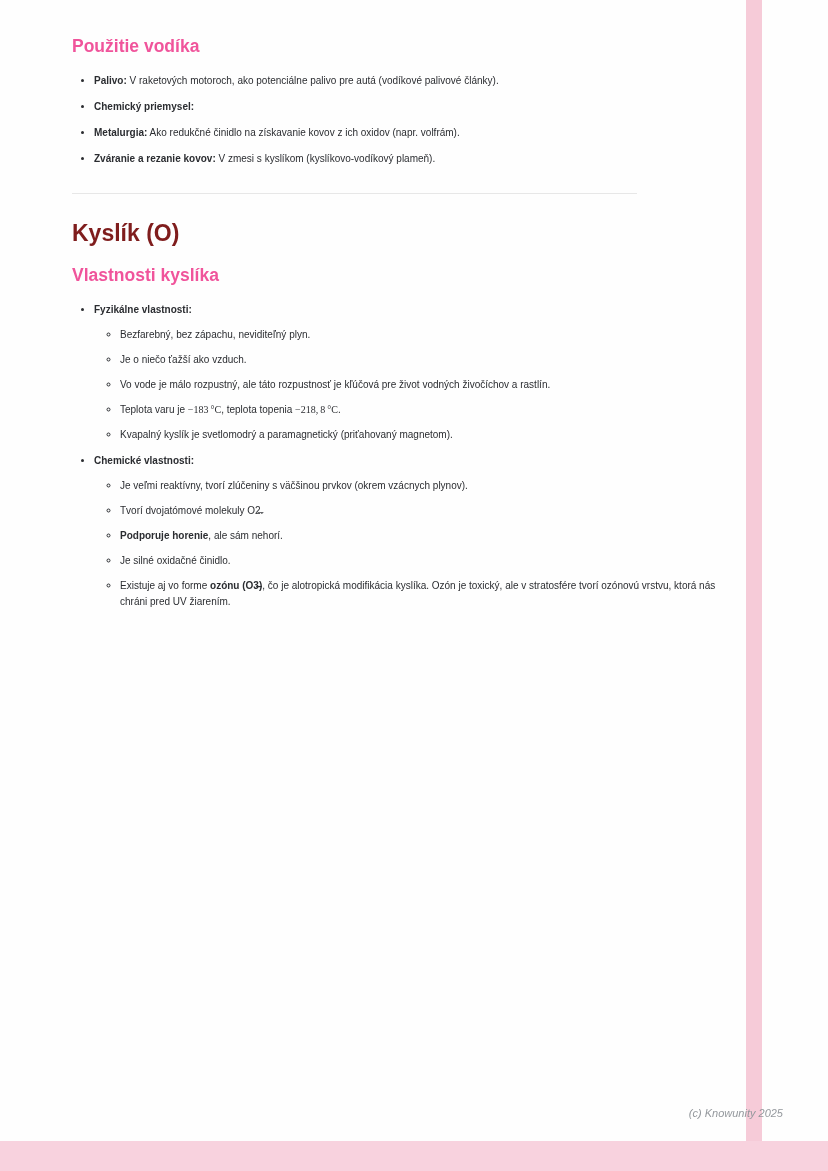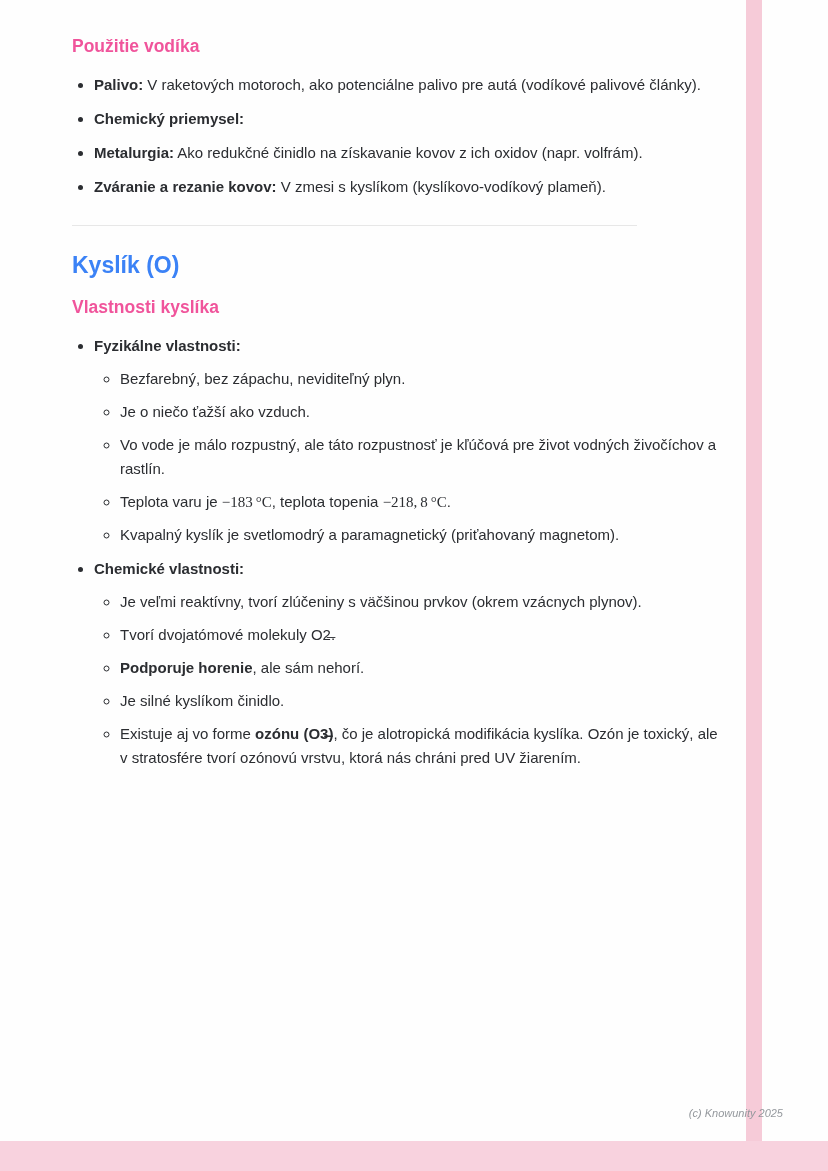--- a/index.html
+++ b/index.html
@@ -37,42 +37,42 @@
     width: 652px;
     z-index: 1;
   }
   .h-small {
     color: #f0549b;
     font-size: 17.5px;
     font-weight: 700;
     margin: 0 0 16px 0;
   }
   .h-big {
-    color: #3b82f6;
+    color: #7f1d1d;
     font-size: 23px;
     font-weight: 700;
     margin: 26px 0 18px 0;
   }
   .para {
     font-size: 15px;
     line-height: 1.6;
     margin: 0 0 26px 0;
   }
   ul.l1 {
     list-style: disc;
     margin: 0;
     padding-left: 22px;
   }
   ul.l2 {
     list-style: circle;
     margin: 9px 0 0 0;
     padding-left: 26px;
   }
   li {
-    font-size: 15px;
+    font-size: 10px;
     line-height: 1.6;
     margin: 0 0 9px 0;
   }
   ul.l1 > li { margin-bottom: 10px; }
   strong { font-weight: 700; }
   .serif { font-family: "Liberation Serif", serif; }
   .divider {
     border: none;
     border-top: 1px solid #e7e7e7;
     width: 565px;
@@ -124,21 +124,21 @@
         <li><span>Teplota varu je </span><span class="serif">−183 °C</span><span>, teplota topenia </span><span class="serif">−218, 8 °C</span><span>.</span></li>
         <li><span>Kvapalný kyslík je svetlomodrý a paramagnetický (priťahovaný magnetom).</span></li>
       </ul>
     </li>
     <li>
       <strong>Chemické vlastnosti:</strong>
       <ul class="l2">
         <li><span>Je veľmi reaktívny, tvorí zlúčeniny s väčšinou prvkov (okrem vzácnych plynov).</span></li>
         <li><span>Tvorí dvojatómové molekuly O2̶.</span></li>
         <li><strong>Podporuje horenie</strong><span>, ale sám nehorí.</span></li>
-        <li><span>Je silné kyslíkom činidlo.</span></li>
+        <li><span>Je silné oxidačné činidlo.</span></li>
         <li><span>Existuje aj vo forme </span><strong>ozónu (O3̶)</strong><span>, čo je alotropická modifikácia kyslíka. Ozón je toxický, ale v stratosfére tvorí ozónovú vrstvu, ktorá nás chráni pred UV žiarením.</span></li>
       </ul>
     </li>
   </ul>
 
 </div>
 
 <div class="footer">(c) Knowunity 2025</div>
 
 </body></html>

